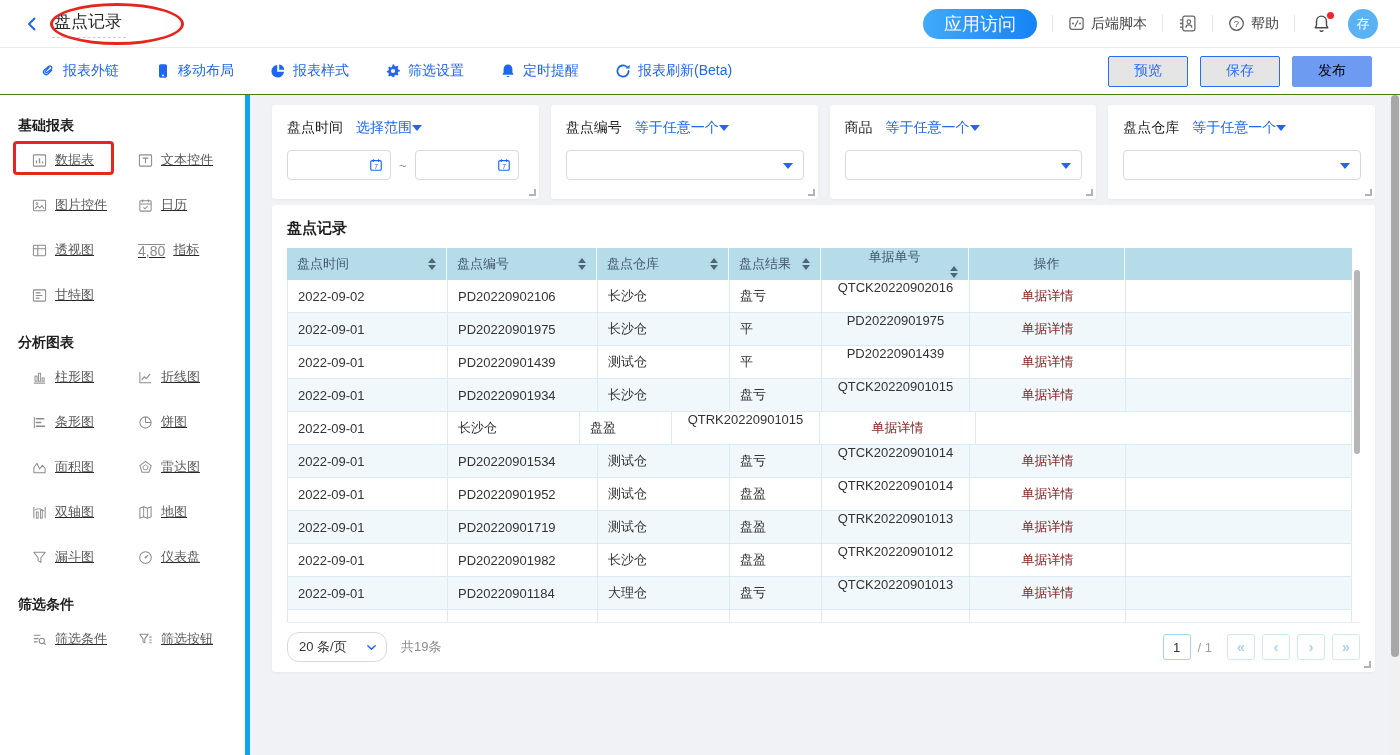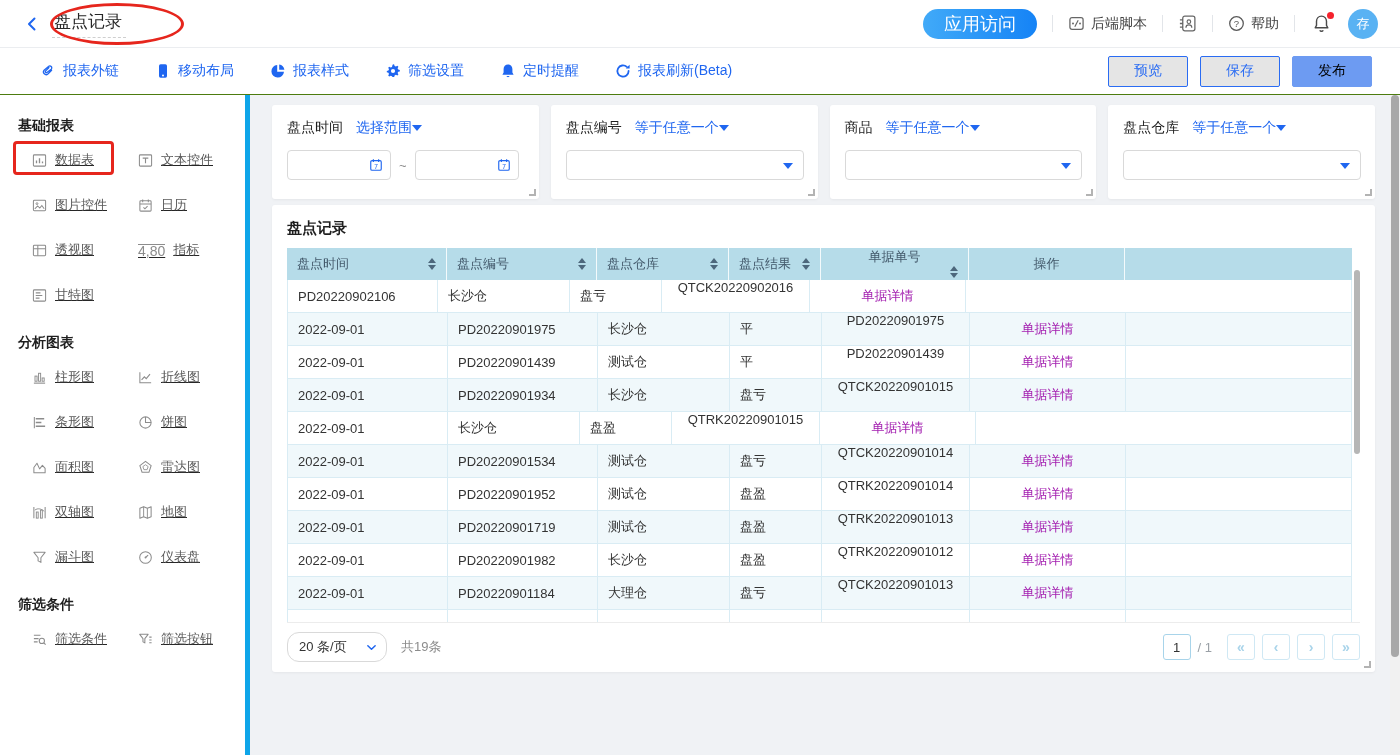--- a/index.html
+++ b/index.html
@@ -106,21 +106,21 @@
   .th:last-child { border-right:none; }
   .sort { margin-left:auto; display:flex; flex-direction:column; gap:2px; padding-left:6px; }
   .s-up { width:0; height:0; border-left:4px solid transparent; border-right:4px solid transparent;
           border-bottom:5px solid #4d677c; }
   .s-dn { width:0; height:0; border-left:4px solid transparent; border-right:4px solid transparent;
           border-top:5px solid #4d677c; }
   .trow { display:flex; height:33px; border-bottom:1px solid #d9ecf4; border-left:1px solid #d9ecf4; background:#fff; }
   .trow:nth-child(even) { background:#f0f8fb; }
   .td { display:flex; align-items:center; padding:0 10px; font-size:13px; color:#333;
         border-right:1px solid #d9ecf4; overflow:hidden; white-space:nowrap; }
-  .td.action { justify-content:center; color:#a21caf; cursor:pointer; }
+  .td.action { justify-content:center; color:#7f1d1d; cursor:pointer; }
   .c1{width:160px;} .c2{width:150px;} .c3{width:132px;} .c4{width:92px;}
   .c5{width:148px;flex-direction:column;} .c6{width:156px;} .c7{flex:1;}
   .trow.partial { height:12px; border-bottom:none; }
   .tbl-thumb { position:absolute; right:0; top:22px; width:6px; height:184px; background:#b6b6b6; border-radius:3px; cursor:grab; }
 
   .pager { height:49px; border-top:1px solid #ececec; display:flex; align-items:center; }
   .pgsel { width:100px; height:30px; border:1px solid #d9d9d9; border-radius:12px; display:flex;
            align-items:center; justify-content:space-between; padding:0 9px 0 11px; font-size:13px;
            color:#333; cursor:pointer; background:#fff; }
   .total { margin-left:14px; color:#8c8c8c; font-size:13px; }
@@ -575,20 +575,21 @@
         </div>
         <div class="th c6 center">
           <span>操作</span>
         </div>
         <div class="th c7"></div>
       </div>
 
       <div>
 
           <div class="trow">
+            <div class="td c1">2022-09-02</div>
             <div class="td c2">PD20220902106</div>
             <div class="td c3">长沙仓</div>
             <div class="td c4">盘亏</div>
             <div class="td c5">QTCK20220902016</div>
             <div class="td c6 action">单据详情</div>
             <div class="td c7"></div>
           </div>
 
           <div class="trow">
             <div class="td c1">2022-09-01</div>

